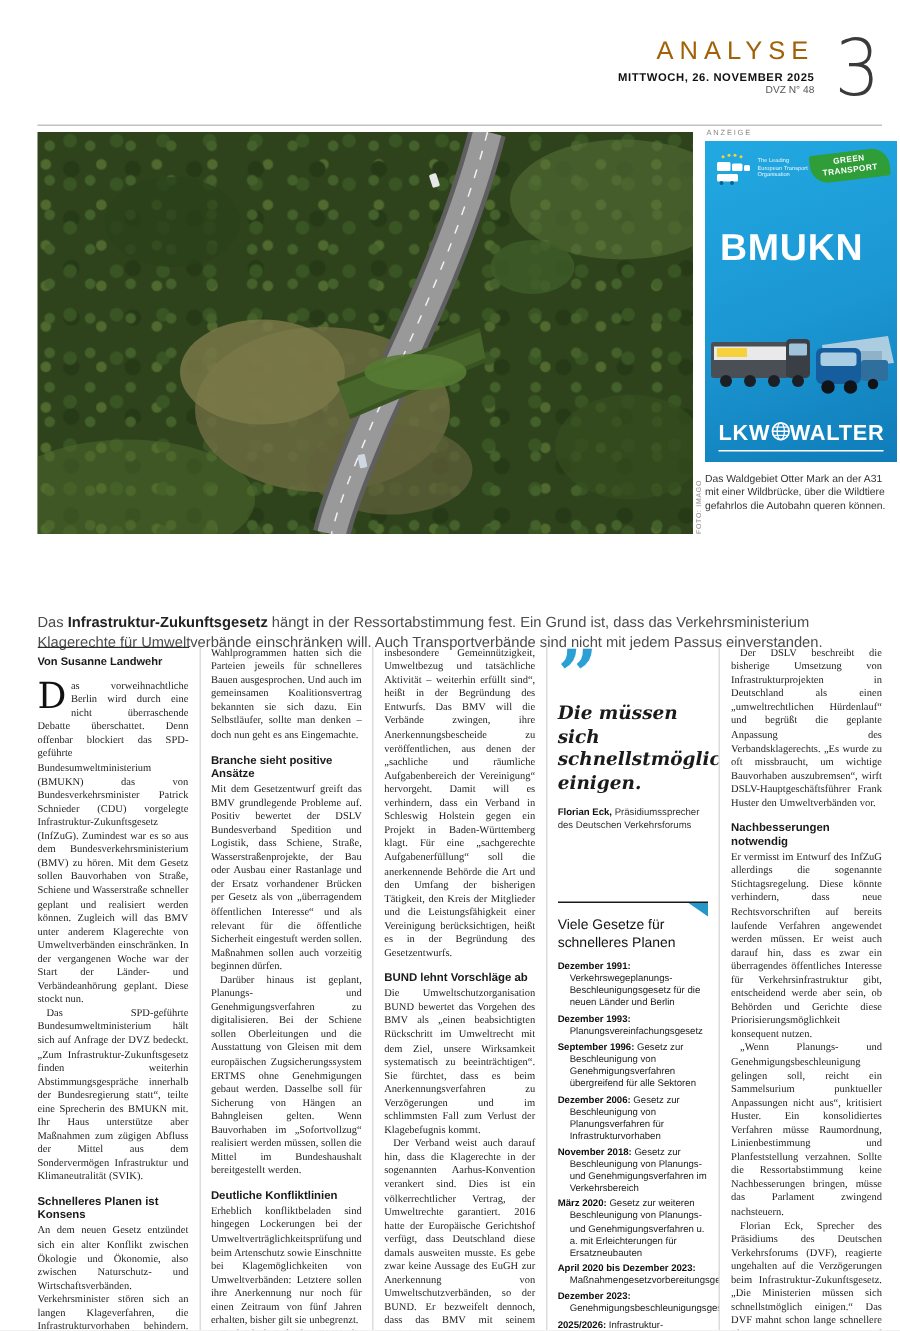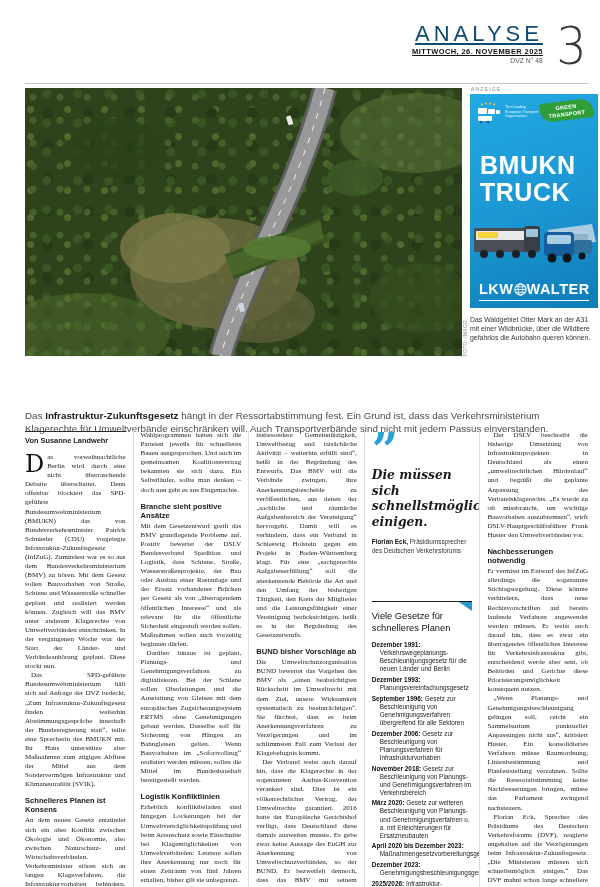--- a/index.html
+++ b/index.html
@@ -2,22 +2,22 @@
 <html lang="de"><head>
 <meta charset="utf-8">
 <style>
   html,body{margin:0;padding:0;background:#e8e8e8;}
   .page{position:relative;width:600px;height:887px;background:#fff;overflow:hidden;
         font-family:"Liberation Sans",sans-serif;color:#1a1a1a;margin:0 auto;}
 
   
   .header{position:absolute;top:24px;right:12px;display:flex;align-items:flex-start;gap:12px;}
   .header-text{text-align:right;}
-  .section-title{font-size:22px;font-weight:300;letter-spacing:4px;color:#0c4a6e;line-height:20px;text-decoration:underline;}
-  .issue-date{font-size:7.5px;font-weight:bold;letter-spacing:.4px;color:#111;margin-top:3px;text-decoration:underline;}
+  .section-title{font-size:17px;font-weight:300;letter-spacing:4px;color:#a16207;line-height:20px;}
+  .issue-date{font-size:7.5px;font-weight:bold;letter-spacing:.4px;color:#111;margin-top:3px;}
   .issue-no{font-size:6.8px;color:#555;margin-top:1px;}
   .pageno{font-family:"DejaVu Sans",sans-serif;font-weight:200;font-size:52px;line-height:44px;color:#3a3a3a;transform:scaleX(.92);}
   .header-rule{position:absolute;left:25px;right:12px;top:83px;border-top:1px solid #c2c2c2;}
 
   
   .photo{position:absolute;left:25px;top:88px;width:437px;height:268px;overflow:hidden;
     background-color:#2e431c;
     background-image:
       radial-gradient(circle at 30% 40%,#44602b 3px,rgba(0,0,0,0) 4px),
       radial-gradient(circle at 70% 20%,#3a5524 4px,rgba(0,0,0,0) 5px),
@@ -34,21 +34,21 @@
   .ad{position:relative;height:214px;background:linear-gradient(160deg,#22a9e2 0%,#1b96d2 55%,#0f7cb8 100%);overflow:hidden;}
   .ad-badge{position:absolute;top:7px;right:5px;background:#2f9e38;color:#fff;font-weight:bold;font-size:5.5px;
     line-height:6.5px;text-align:center;padding:3px 8px;border-radius:2px 12px 2px 12px;transform:rotate(-7deg);letter-spacing:.3px;}
   .ad-logo{position:absolute;top:8px;left:6px;display:flex;gap:3px;align-items:flex-start;}
   .ad-logo-text{color:#eaf6fd;font-size:3.8px;line-height:4.6px;width:34px;padding-top:3px;}
   .ad-headline{position:absolute;top:58px;left:10px;color:#fff;font-weight:800;font-size:25px;line-height:26.5px;letter-spacing:.5px;font-family:"Liberation Sans",sans-serif;}
   .globe-o{display:inline-block;width:17px;height:17px;border-radius:50%;vertical-align:-1px;
     background:radial-gradient(circle,#e9f3e2 0 4px,#3f8f3a 5px 6px,#d9ecd3 7px);border:2px solid #f2f7ee;box-sizing:border-box;}
   .ad-trucks{position:absolute;left:0;bottom:34px;width:128px;height:62px;}
   .ad-brand{position:absolute;left:9px;right:9px;bottom:7px;color:#fff;font-weight:bold;font-size:14.5px;
-    display:flex;align-items:center;justify-content:space-between;border-bottom:1.6px solid #fff;padding-bottom:3px;letter-spacing:.5px;}
+    display:flex;align-items:flex-start;justify-content:space-between;border-bottom:1.6px solid #fff;padding-bottom:3px;letter-spacing:.5px;}
   .brand-globe{width:13px;height:13px;flex:0 0 auto;}
 
   .photo-caption{margin-top:7px;font-size:6.9px;line-height:9px;color:#333;width:124px;}
 
   
   .headline{position:absolute;left:25px;top:356px;width:560px;font-family:"DejaVu Serif","Liberation Serif",serif;
     font-weight:bold;font-size:32px;line-height:36px;letter-spacing:-.6px;color:#151515;}
   .standfirst{position:absolute;left:25px;top:399px;width:563px;font-size:9.8px;line-height:13px;color:#4c4c4c;}
   .standfirst b{color:#222;}
 
@@ -132,21 +132,20 @@
           <rect x="12" y="7" width="7" height="5" rx="1" fill="#fff"></rect>
           <rect x="20" y="8" width="4" height="4" rx="1" fill="#fff"></rect>
           <rect x="2" y="14" width="14" height="5" rx="1" fill="#fff"></rect>
           <circle cx="5" cy="20" r="1.3" fill="#0c5e8f"></circle>
             <circle cx="12" cy="20" r="1.3" fill="#0c5e8f"></circle>
         </svg>
         <div class="ad-logo-text">The Leading European Transport Organisation</div>
       </div>
       <div class="ad-headline">
         <div>BMUKN</div>
-        <div>TRUCK</div>
       </div>
       <svg class="ad-trucks" viewBox="0 0 128 62">
         <path d="M78,18 L122,12 L126,30 L80,34 Z" fill="#c7d8e4" opacity="0.85"></path>
         <rect x="84" y="22" width="34" height="8" fill="#8fb2c9"></rect>
         <rect x="4" y="16" width="52" height="24" rx="2" fill="#4a4f55"></rect>
         <rect x="6" y="19" width="48" height="9" fill="#e9e9e9"></rect>
         <rect x="8" y="20" width="20" height="6" fill="#f5d13b"></rect>
         <rect x="54" y="14" width="16" height="26" rx="3" fill="#3a3f45"></rect>
         <rect x="56" y="17" width="12" height="8" rx="1" fill="#9fc3d8"></rect>
         <circle cx="14" cy="42" r="4" fill="#1c1f23"></circle>
@@ -187,29 +186,29 @@
           <h3 class="sub">Schnelleres Planen ist Konsens</h3>
           <p class="para">An dem neuen Gesetz entzündet sich ein alter Konflikt zwischen Ökologie und Ökonomie, also zwischen Naturschutz- und Wirtschaftsverbänden. Verkehrsminister stören sich an langen Klageverfahren, die Infrastrukturvorhaben behindern. Umweltminister sorgen sich um zerklüftete Landschaften und schützenswerte Tierarten. Das bekannte Schauspiel findet mittlerweile aber vor einer blätternden Kulisse statt: marode Brücken, ein überlastetes Schienennetz und 100 Jahre alte Schleusen und Wehre. Das erfordert schnelles Handeln.</p>
         </div>
     </div>
     <div class="col">
         <div>
           <p class="para">Wahlprogrammen hatten sich die Parteien jeweils für schnelleres Bauen ausgesprochen. Und auch im gemeinsamen Koalitionsvertrag bekannten sie sich dazu. Ein Selbstläufer, sollte man denken – doch nun geht es ans Eingemachte.</p>
           <h3 class="sub">Branche sieht positive Ansätze</h3>
           <p class="para">Mit dem Gesetzentwurf greift das BMV grundlegende Probleme auf. Positiv bewertet der DSLV Bundesverband Spedition und Logistik, dass Schiene, Straße, Wasserstraßenprojekte, der Bau oder Ausbau einer Rastanlage und der Ersatz vorhandener Brücken per Gesetz als von „überragendem öffentlichen Interesse“ und als relevant für die öffentliche Sicherheit eingestuft werden sollen. Maßnahmen sollen auch vorzeitig beginnen dürfen.</p>
           <p class="para ind">Darüber hinaus ist geplant, Planungs- und Genehmigungsverfahren zu digitalisieren. Bei der Schiene sollen Oberleitungen und die Ausstattung von Gleisen mit dem europäischen Zugsicherungssystem ERTMS ohne Genehmigungen gebaut werden. Dasselbe soll für Sicherung von Hängen an Bahngleisen gelten. Wenn Bauvorhaben im „Sofortvollzug“ realisiert werden müssen, sollen die Mittel im Bundeshaushalt bereitgestellt werden.</p>
-          <h3 class="sub">Logistik Konfliktlinien</h3>
+          <h3 class="sub">Deutliche Konfliktlinien</h3>
           <p class="para">Erheblich konfliktbeladen sind hingegen Lockerungen bei der Umweltverträglichkeitsprüfung und beim Artenschutz sowie Einschnitte bei Klagemöglichkeiten von Umweltverbänden: Letztere sollen ihre Anerkennung nur noch für einen Zeitraum von fünf Jahren erhalten, bisher gilt sie unbegrenzt.</p>
           <p class="para ind">Zugleich knüpft das BMV die Anerkennung an Bedingungen. Der jeweilige Verband muss die Ziele des Umweltschutzes verfolgen, dies in seiner Satzung verankern und zum Zeitpunkt der Anerkennung mindestens drei Jahre bestehen. „Die Befristung ermöglicht die regelmäßige Überprüfung, ob die Voraussetzungen für die Anerkennung –</p>
         </div>
       </div>
     <div class="col">
         <div>
           <p class="para">insbesondere Gemeinnützigkeit, Umweltbezug und tatsächliche Aktivität – weiterhin erfüllt sind“, heißt in der Begründung des Entwurfs. Das BMV will die Verbände zwingen, ihre Anerkennungsbescheide zu veröffentlichen, aus denen der „sachliche und räumliche Aufgabenbereich der Vereinigung“ hervorgeht. Damit will es verhindern, dass ein Verband in Schleswig Holstein gegen ein Projekt in Baden-Württemberg klagt. Für eine „sachgerechte Aufgabenerfüllung“ soll die anerkennende Behörde die Art und den Umfang der bisherigen Tätigkeit, den Kreis der Mitglieder und die Leistungsfähigkeit einer Vereinigung berücksichtigen, heißt es in der Begründung des Gesetzentwurfs.</p>
-          <h3 class="sub">BUND bisher Vorschläge ab</h3>
+          <h3 class="sub">BUND lehnt Vorschläge ab</h3>
           <p class="para">Die Umweltschutzorganisation BUND bewertet das Vorgehen des BMV als „einen beabsichtigten Rückschritt im Umweltrecht mit dem Ziel, unsere Wirksamkeit systematisch zu beeinträchtigen“. Sie fürchtet, dass es beim Anerkennungsverfahren zu Verzögerungen und im schlimmsten Fall zum Verlust der Klagebefugnis kommt.</p>
           <p class="para ind">Der Verband weist auch darauf hin, dass die Klagerechte in der sogenannten Aarhus-Konvention verankert sind. Dies ist ein völkerrechtlicher Vertrag, der Umweltrechte garantiert. 2016 hatte der Europäische Gerichtshof verfügt, dass Deutschland diese damals ausweiten musste. Es gebe zwar keine Aussage des EuGH zur Anerkennung von Umweltschutzverbänden, so der BUND. Er bezweifelt dennoch, dass das BMV mit seinem Vorhaben weit kommt.</p>
         </div>
       </div>
     <div class="col">
       <div class="quote-mark">”</div>
       <div class="quote-text">Die müssen sich schnellstmöglich einigen.</div>
       <div class="quote-attrib"><b>Florian Eck,</b><span> Präsidiumssprecher des Deutschen Verkehrsforums</span></div>
       <div class="lawbox">
         <div class="lawbox-corner"></div>

